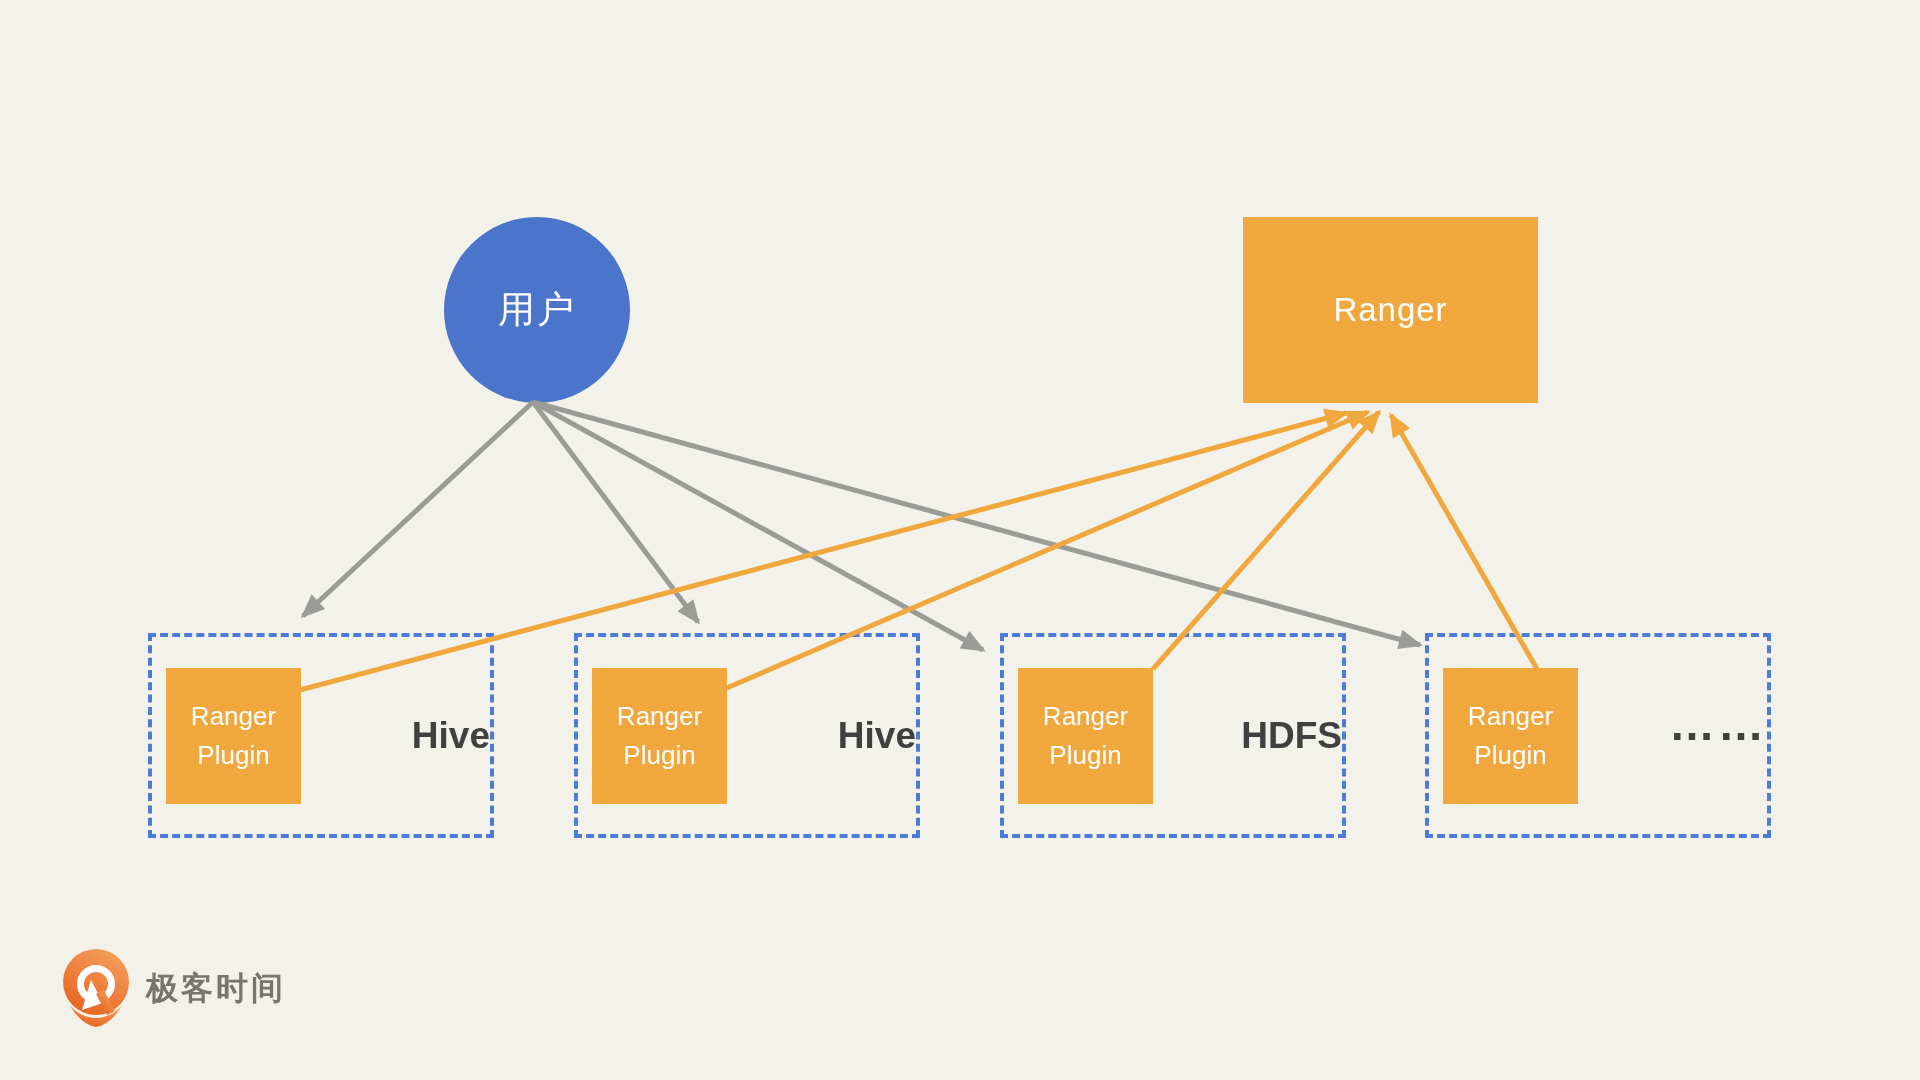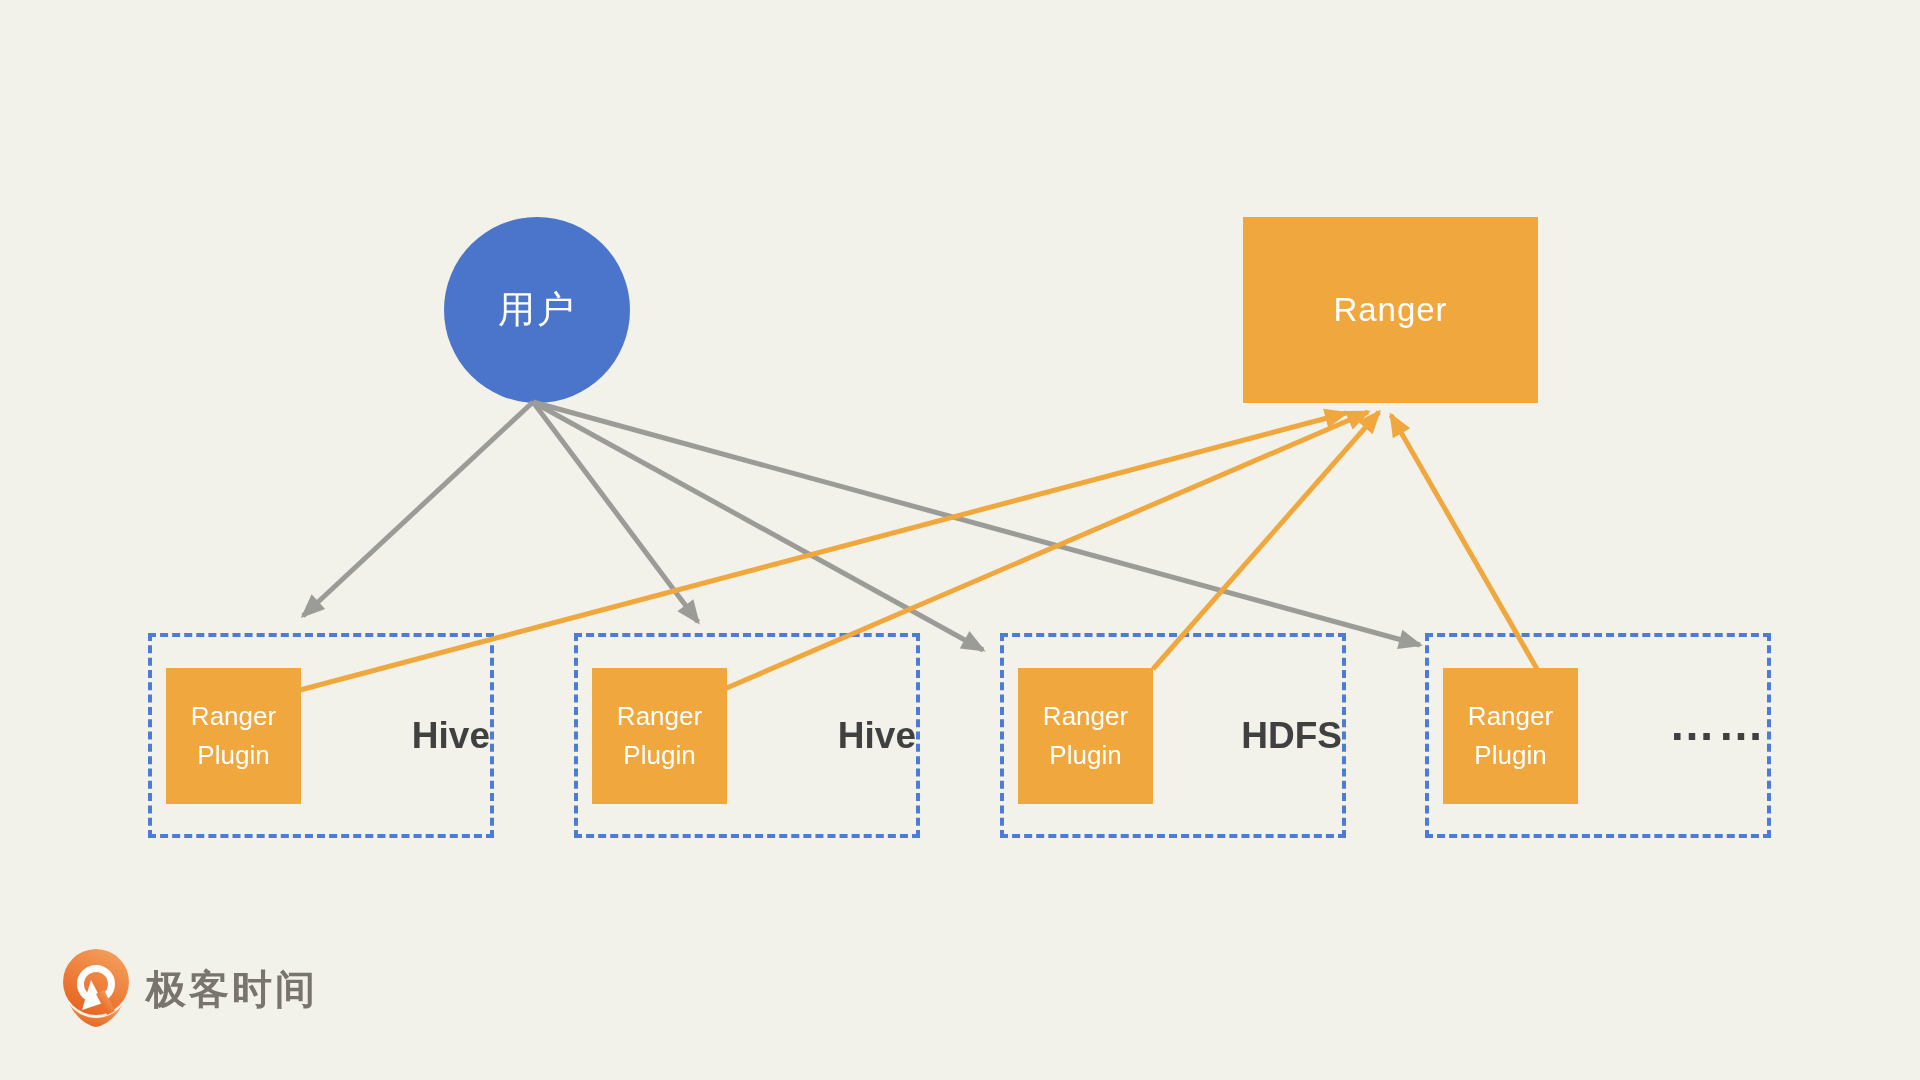--- a/index.html
+++ b/index.html
@@ -61,21 +61,21 @@
     transform:translateY(-12px);
   }
 
   
   .logo{
     position:absolute;left:60px;top:948px;
     display:flex;align-items:center;gap:14px;
     z-index:2;
   }
   .logo-text{
-    color:#7A746E;font-size:40px;font-weight:600;letter-spacing:3px;
+    color:#7A746E;font-size:32px;font-weight:600;letter-spacing:3px;
   }
 </style>
 </head>
 <body>
 
 <div class="canvas">
 
   <svg class="edges" width="1920" height="1080" viewBox="0 0 1920 1080">
     <defs>
       <marker id="arrow-gray" markerUnits="userSpaceOnUse" markerWidth="28" markerHeight="24" refX="22" refY="11" orient="auto">

